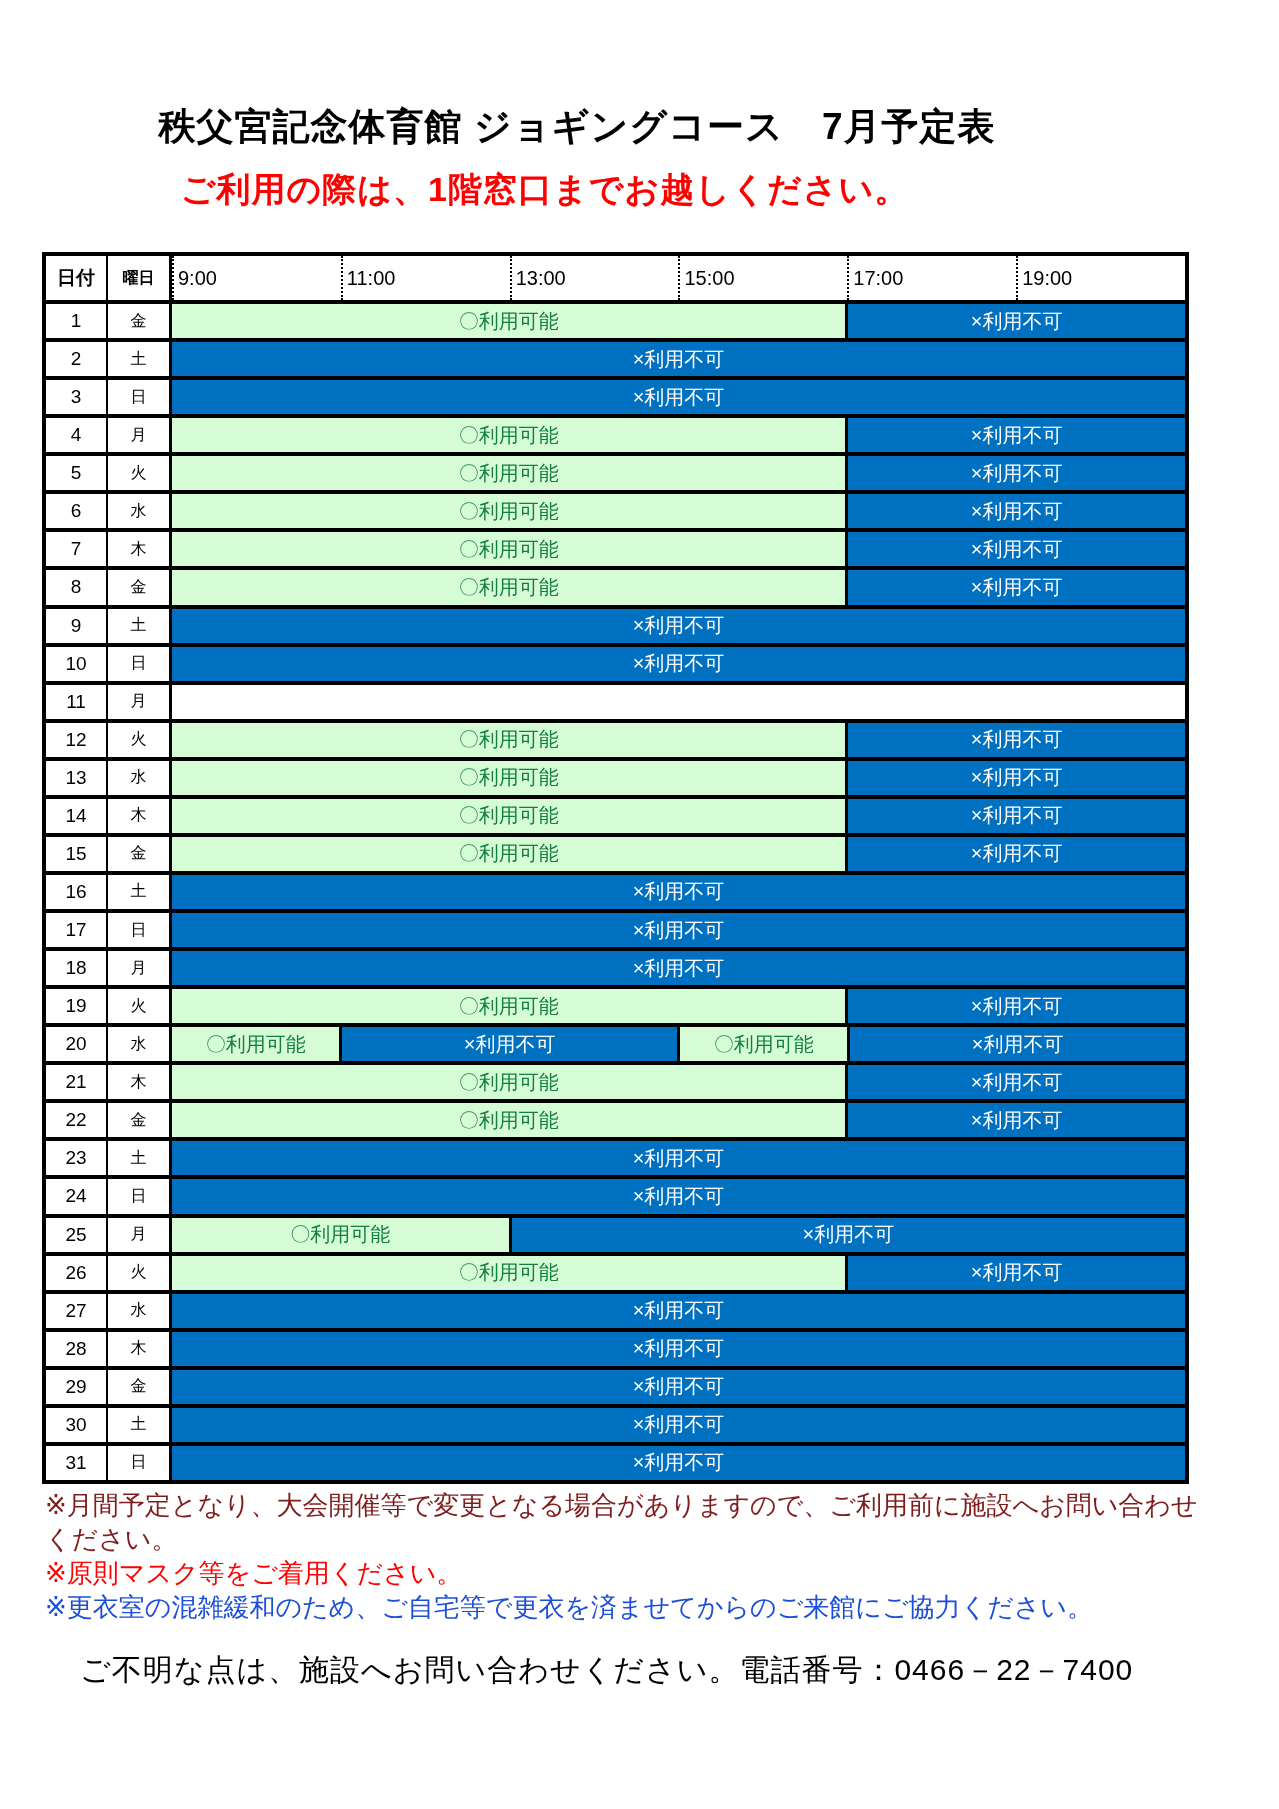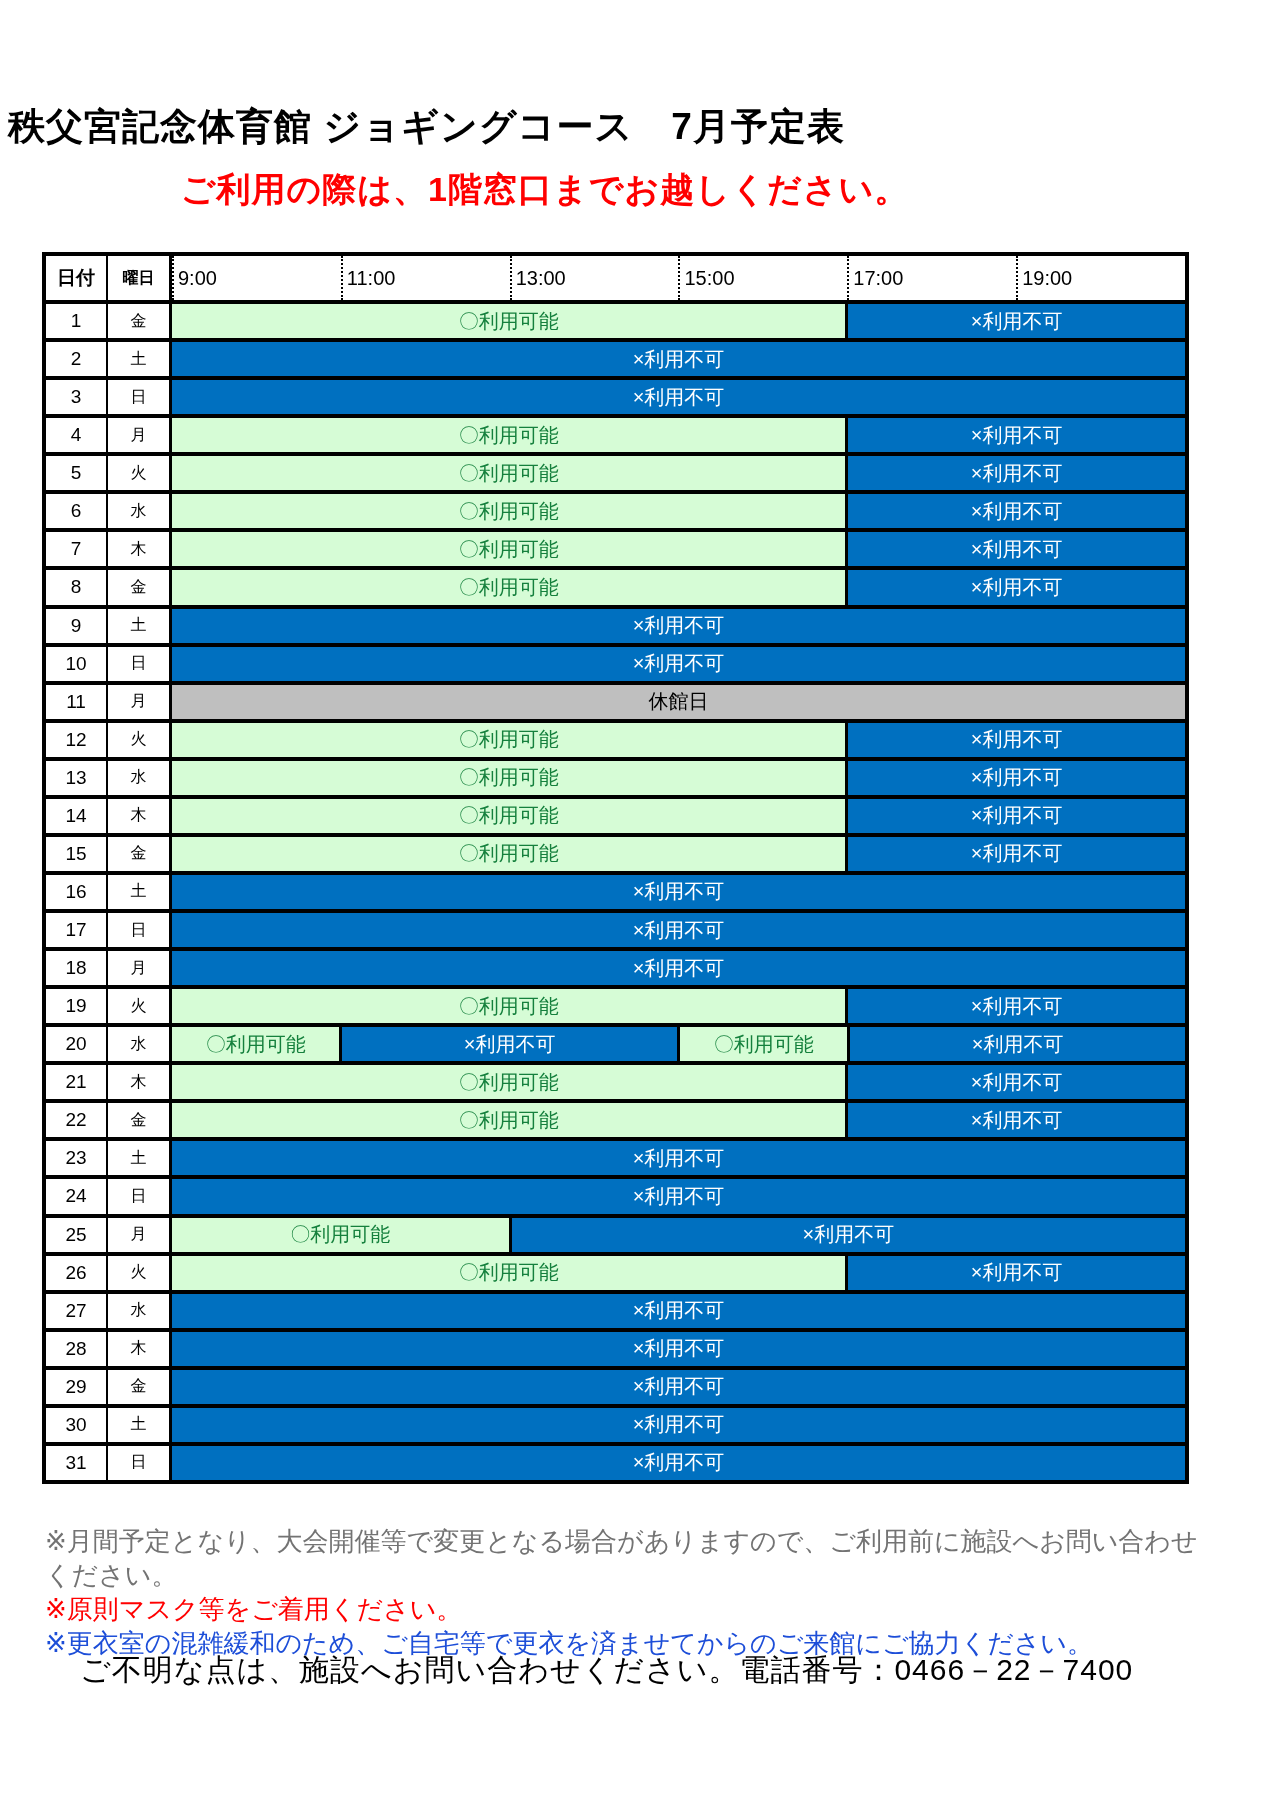--- a/index.html
+++ b/index.html
@@ -1,22 +1,22 @@
 <!DOCTYPE html>
 <html><head>
 <meta charset="utf-8">
 <style>
   html,body { margin:0; padding:0; }
   body {
     width:1279px; height:1809px; background:#ffffff; position:relative;
     font-family:"Liberation Sans","DejaVu Sans",sans-serif; color:#000;
   }
   .title {
-    position:absolute; top:102px; left:8px; width:1090px; text-align:left;
-    font-size:37px; font-weight:bold; letter-spacing:1px; white-space:nowrap;
+    position:absolute; top:102px; left:0; width:1090px; text-align:center;
+    font-size:37px; font-weight:bold; letter-spacing:1px; white-space:nowrap;padding-left:32px;
   }
   .subtitle {
     position:absolute; top:167px; left:0; width:1090px; text-align:center;
     font-size:34px; font-weight:bold; letter-spacing:1px; color:var(--red); white-space:nowrap;
   }
   .schedule {
     position:absolute; left:42px; top:252px; width:1147px; height:1232px;
     border:4px solid #000; box-sizing:border-box; background:#fff;
     display:flex; flex-direction:column;
   }
@@ -137,23 +137,20 @@
       <div class="row">
         <div class="cell date-col">10</div>
         <div class="cell day-col">日</div>
         <div class="timeline">
           <div class="seg unavail" style="flex-grow: 6; flex-basis: 0px;">×利用不可</div>
         </div>
       </div>
       <div class="row">
         <div class="cell date-col">11</div>
         <div class="cell day-col">月</div>
-        <div class="timeline">
-          <div class="seg closed" style="flex-grow: 6; flex-basis: 0px;">休館日</div>
-        </div>
       </div>
       <div class="row">
         <div class="cell date-col">12</div>
         <div class="cell day-col">火</div>
         <div class="timeline">
           <div class="seg avail" style="flex-grow: 4; flex-basis: 0px;">〇利用可能</div>
           <div class="seg unavail" style="flex-grow: 2; flex-basis: 0px;">×利用不可</div>
         </div>
       </div>
       <div class="row">
@@ -297,18 +294,18 @@
         <div class="cell date-col">31</div>
         <div class="cell day-col">日</div>
         <div class="timeline">
           <div class="seg unavail" style="flex-grow: 6; flex-basis: 0px;">×利用不可</div>
         </div>
       </div>
     </div>
 </div>
 
 <div class="notes" id="notes">
-    <p style="color: #737373; margin-top: 36px;">※月間予定となり、大会開催等で変更となる場合がありますので、ご利用前に施設へお問い合わせください。</p>
+    <p style="color: #7f1d1d;">※月間予定となり、大会開催等で変更となる場合がありますので、ご利用前に施設へお問い合わせください。</p>
     <p style="color: rgb(255, 0, 0);">※原則マスク等をご着用ください。</p>
     <p style="color: #1d4ed8;">※更衣室の混雑緩和のため、ご自宅等で更衣を済ませてからのご来館にご協力ください。</p>
   </div>
 
 <div class="phone">ご不明な点は、施設へお問い合わせください。電話番号：0466－22－7400</div>
 
 </body></html>

